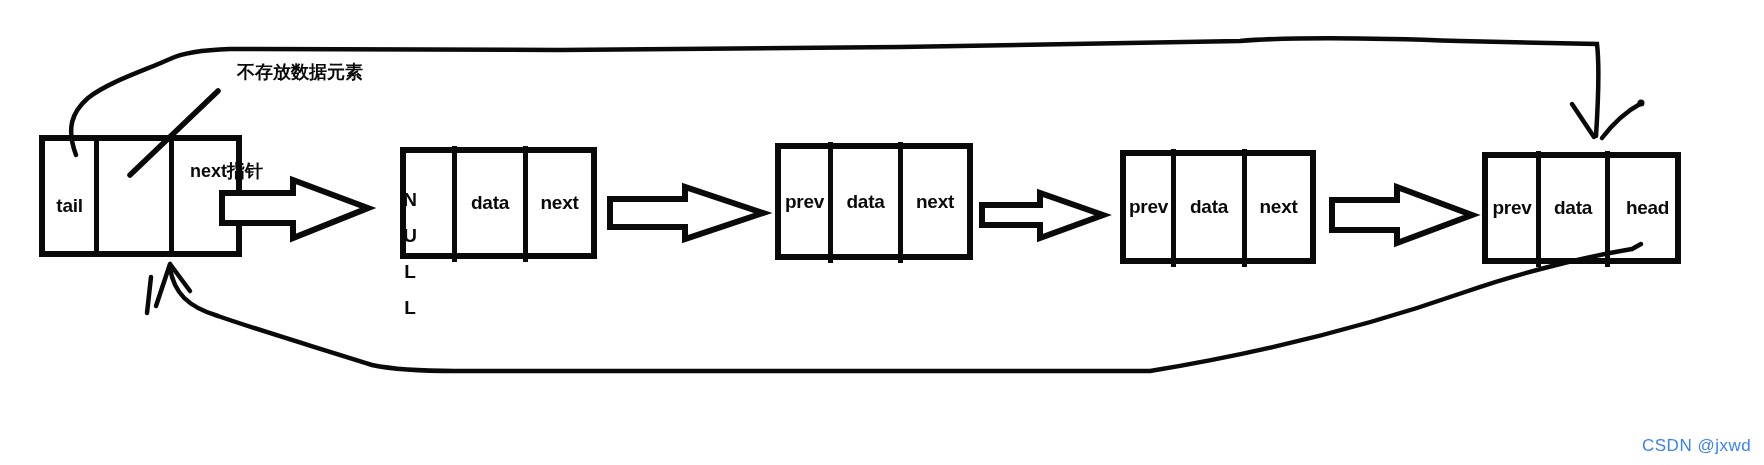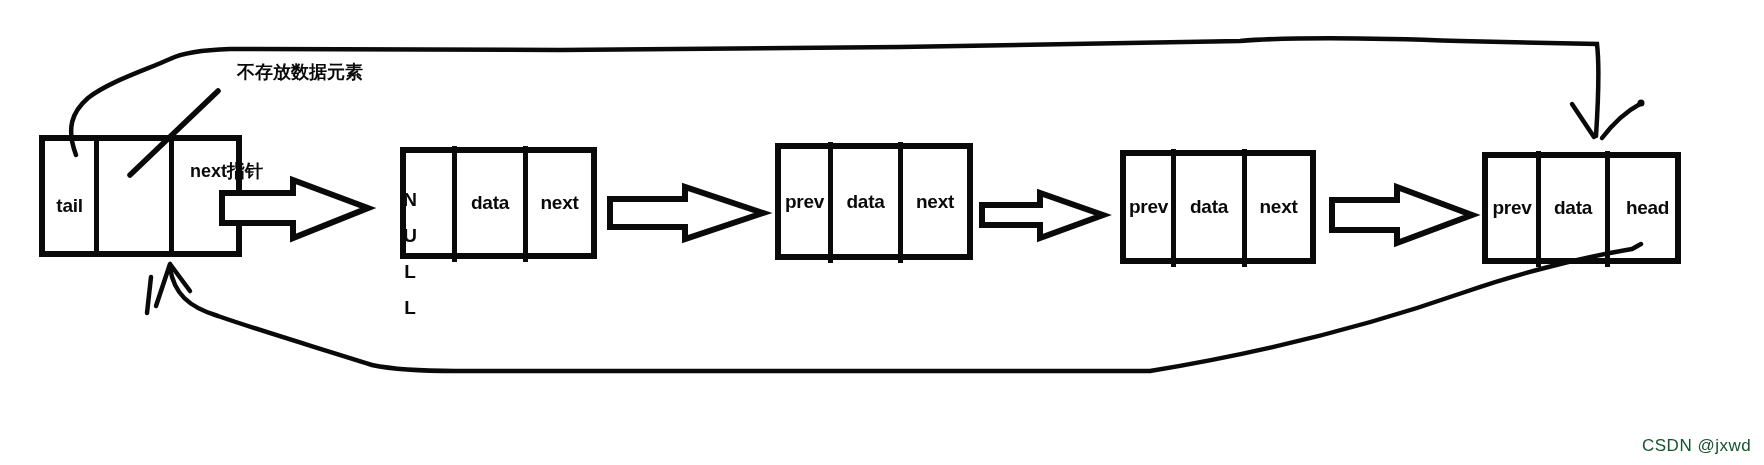--- a/index.html
+++ b/index.html
@@ -28,21 +28,21 @@
     position:absolute; font-weight:bold; color:#0a0a0a; z-index:2;
     font-size:18px; white-space:nowrap;
   }
   .nullcol {
     position:absolute; left:399px; top:182px; width:22px; z-index:2;
     font-weight:bold; font-size:19px; color:#0a0a0a; text-align:center;
   }
   .nullcol div { line-height:36px; height:36px; }
   .watermark {
     position:absolute; left:1642px; top:436px; z-index:2;
-    font-size:17px; color:#14532d; letter-spacing:0.5px;
+    font-size:17px; color:#3b82f6; letter-spacing:0.5px;
   }
 </style>
 </head>
 <body>
 
 <div class="canvas">
 
   <svg class="ink" width="1764" height="465" viewBox="0 0 1764 465">
 
     <path d="M76,155 C66,128 72,112 88,98 C108,82 146,70 170,59 C182,53 200,50 230,49 C340,50 450,50 560,50 L900,47 L1240,41 C1300,36 1380,38 1460,41 L1597,44 C1600,70 1598,105 1596,136" fill="none" stroke="#0a0a0a" stroke-width="4.5" stroke-linecap="round"></path>

